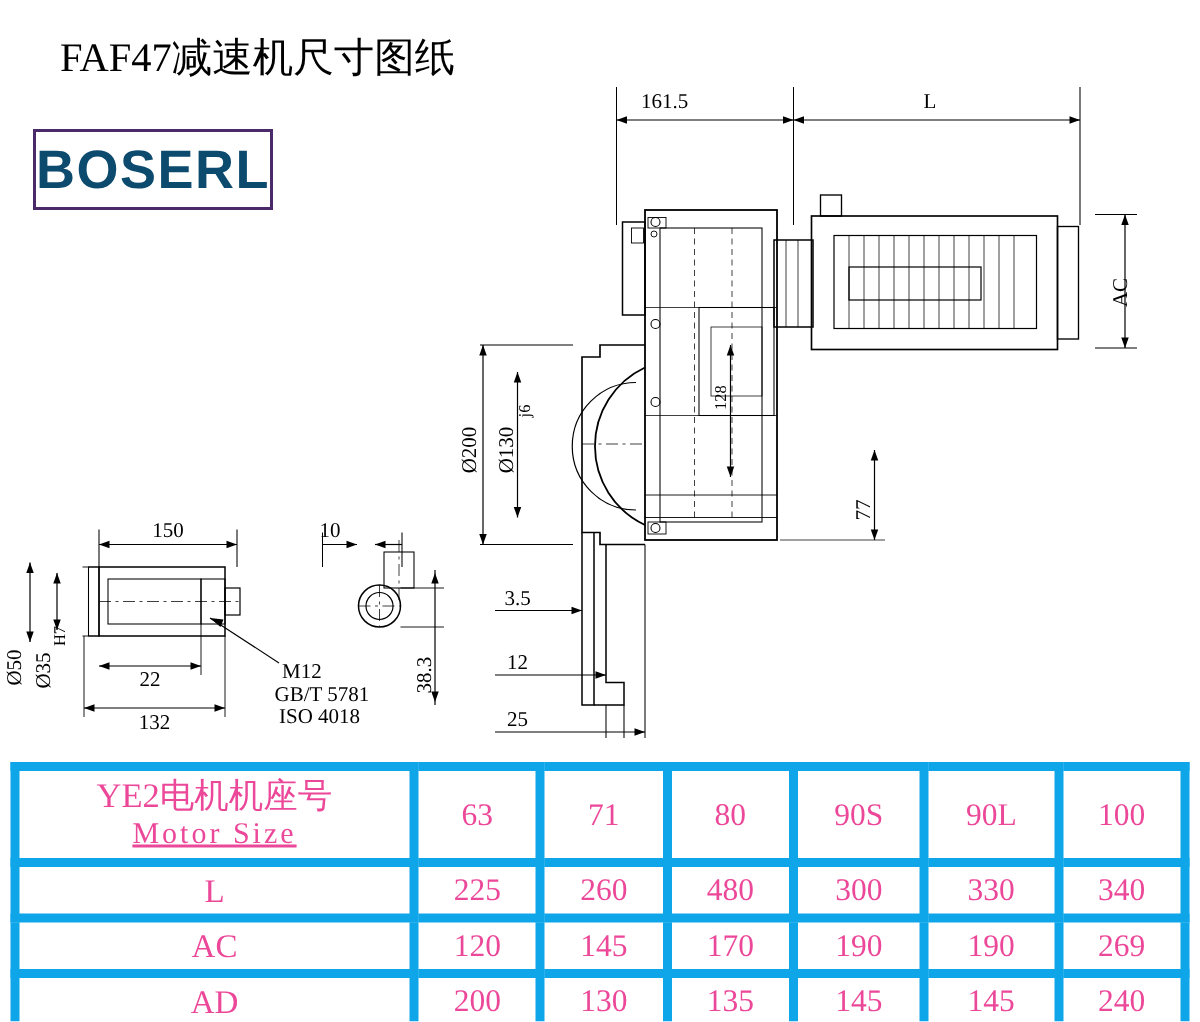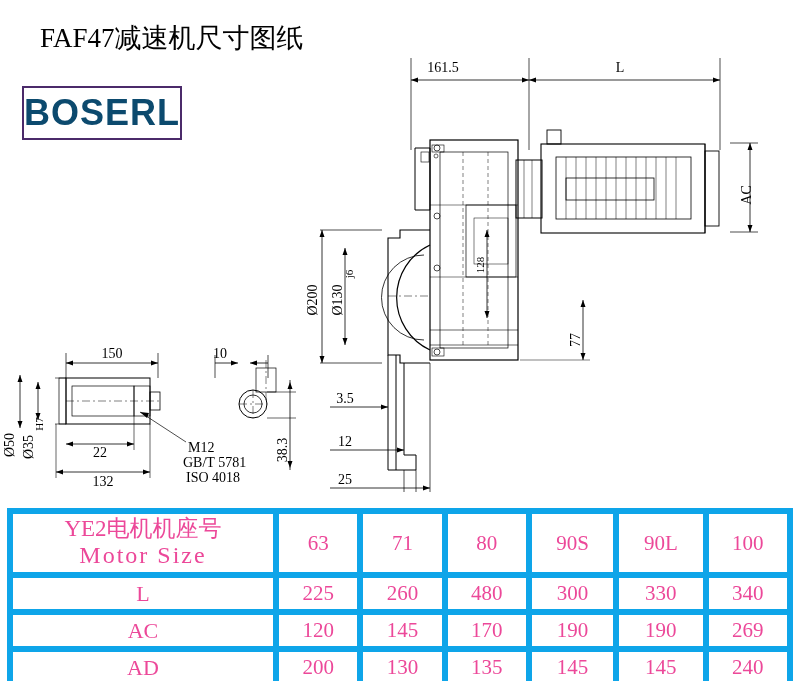--- a/index.html
+++ b/index.html
@@ -70,22 +70,23 @@
   }
   table.spec td.head {
     width: 260px;
     font-size: 22px;
     line-height: 1.15;
   }
   table.spec td.head .cn {
     font-size: 23px;
   }
   table.spec td.head .en {
-    font-size: 24px;
+    font-size: 20px;
     letter-spacing: 2px;
+    text-decoration: underline;
   }
   table.spec tr.first td {
     height: 58px;
   }
   .lbl {
     font-family: "Liberation Serif", serif;
     font-size: 14px;
     fill: #000;
   }
   .lbl-sm {

